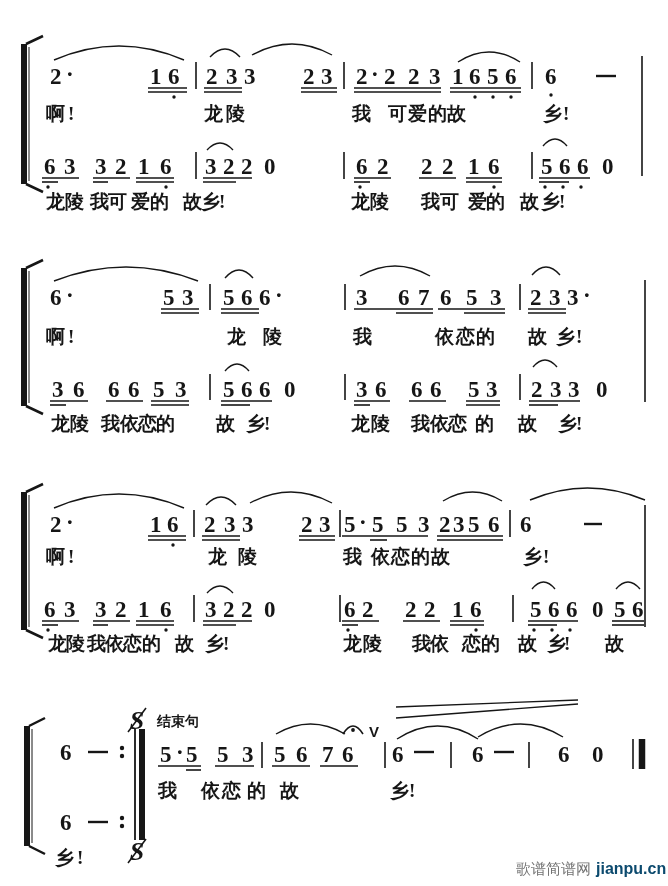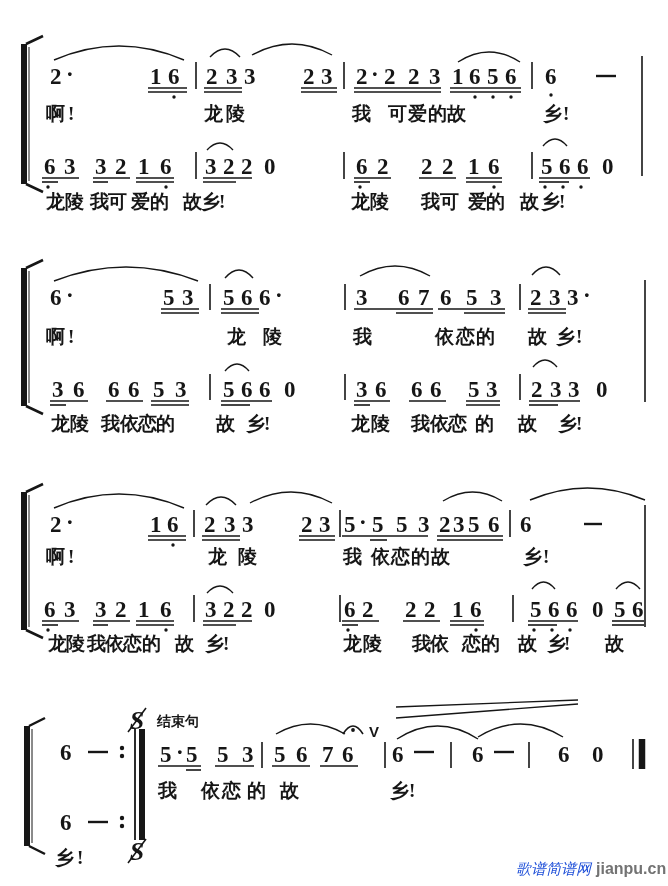--- a/index.html
+++ b/index.html
@@ -448,15 +448,15 @@
         <text x="409" y="797" class="lyr">!</text>
         <text x="60" y="830" class="num">6</text>
         <line x1="88" y1="822" x2="108" y2="822" stroke="currentColor" stroke-width="2.4"></line>
         <circle cx="122" cy="818" r="2.2" fill="currentColor"></circle>
         <circle cx="122" cy="826" r="2.2" fill="currentColor"></circle>
         <text x="55" y="864" class="lyr">乡</text>
         <text x="77" y="864" class="lyr">!</text>
       </g>
     </svg>
   <div class="watermark">
-    <span style="color: #1d4ed8; font-style: italic;">歌谱简谱网</span><span class="url" style="color: #737373;">jianpu.cn</span>
+    <span style="color: #737373;">歌谱简谱网</span><span class="url" style="color: #0c4a6e;">jianpu.cn</span>
   </div>
 </div>
 
 </body></html>

